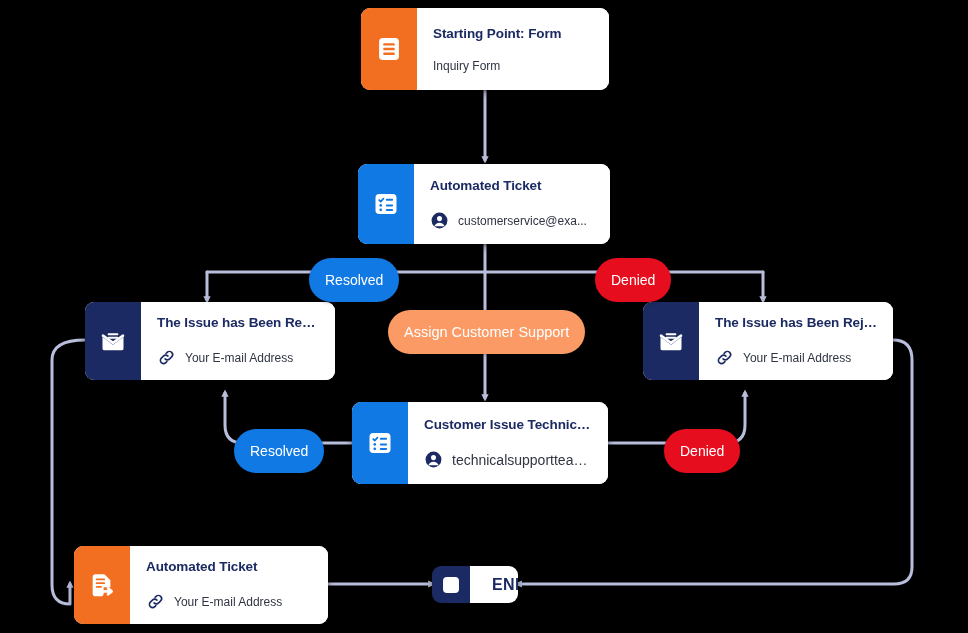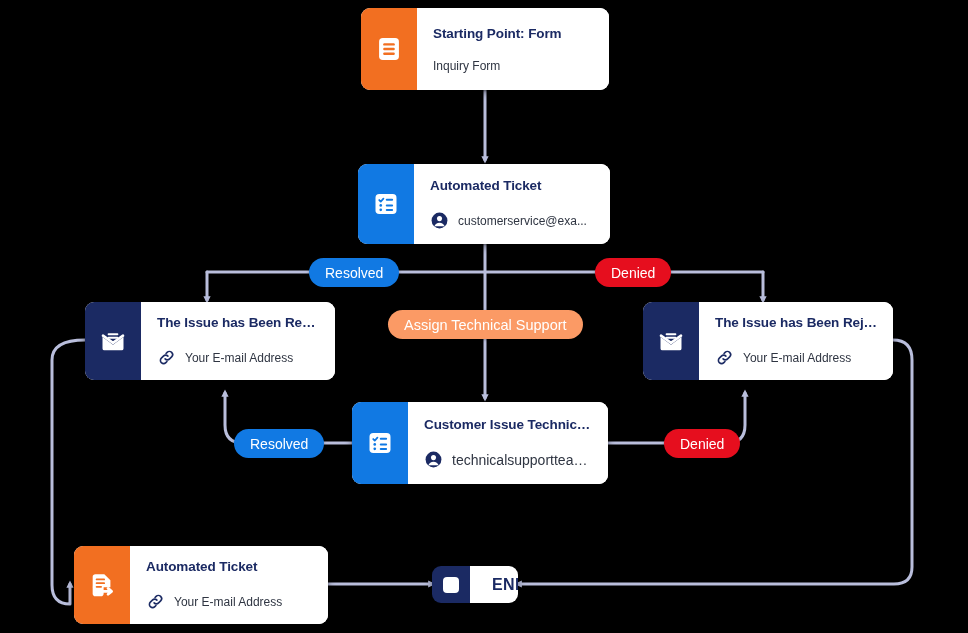--- a/index.html
+++ b/index.html
@@ -82,21 +82,21 @@
     position: absolute;
     display: flex;
     align-items: center;
     justify-content: center;
     border-radius: 999px;
     color: #ffffff;
     font-size: 14px;
     font-weight: normal;
     white-space: nowrap;
     padding: 0 16px;
-    height: 29px;
+    height: 44px;
     z-index: 8;
     box-shadow: 0 1px 3px rgba(0,0,0,0.3);
   }
   .pill-blue   { background: #1179E3; }
   .pill-red    { background: #E60E1E; text-align: right; }
   .pill-peach  { background: #FB9A65; font-size: 14.5px; }
 
   
   .end-node {
     position: absolute;
@@ -333,21 +333,21 @@
 
   <div class="pill pill-blue" style="left:309px; top:258px;">
     <span>Resolved</span>
   </div>
 
   <div class="pill pill-red" style="left:595px; top:258px;">
     <span>Denied</span>
   </div>
 
   <div class="pill pill-peach" style="left:388px; top:310px;">
-    <span>Assign Technical Support</span>
+    <span>Assign Customer Support</span>
   </div>
 
   <div class="pill pill-blue" style="left:234px; top:429px;">
     <span>Resolved</span>
   </div>
 
   <div class="pill pill-red" style="left:664px; top:429px;">
     <span>Denied</span>
   </div>
 

